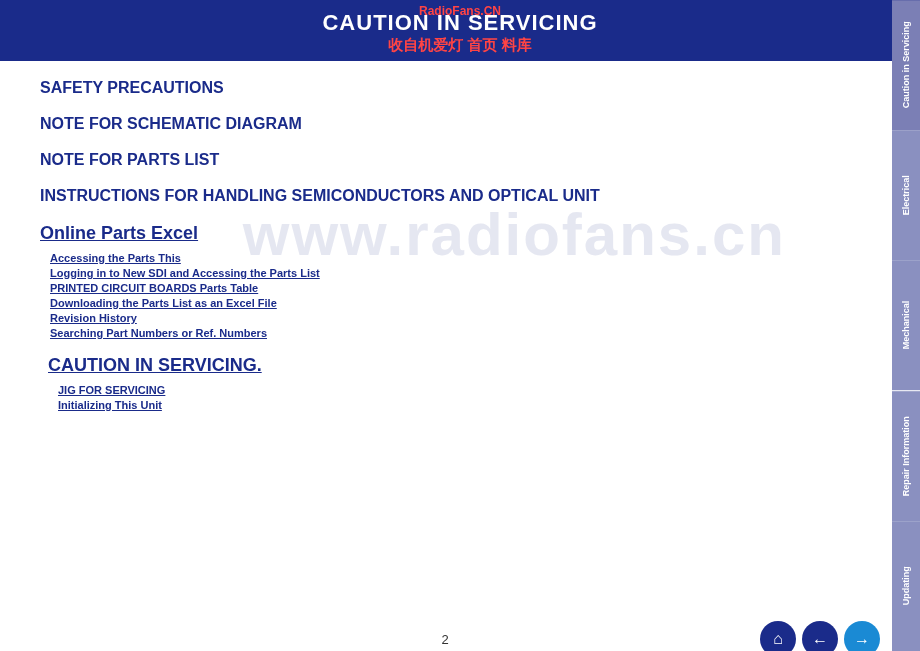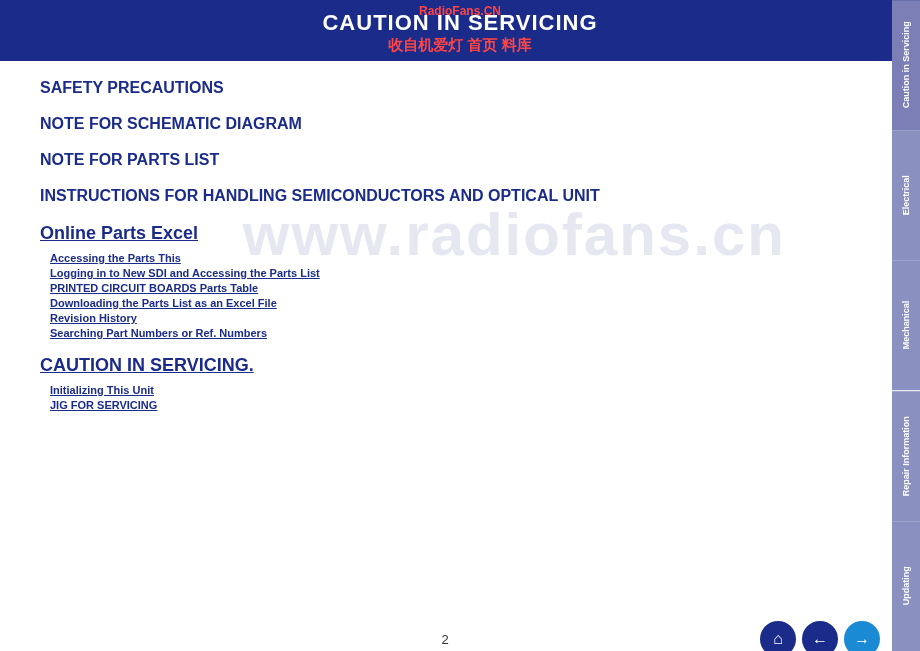--- a/index.html
+++ b/index.html
@@ -108,20 +108,21 @@
       color: #1a2b8a;
       font-weight: bold;
       font-size: 11px;
       text-decoration: underline;
       margin-bottom: 3px;
       cursor: pointer;
     }
 
     .caution-section {
       margin-top: 10px;
+      margin-left: 8px;
     }
     .caution-title {
       color: #1a2b8a;
       font-weight: bold;
       font-size: 18px;
       text-decoration: underline;
       margin-bottom: 8px;
       cursor: pointer;
       display: inline-block;
     }
@@ -213,22 +214,22 @@
       <a class="sub-link">PRINTED CIRCUIT BOARDS Parts Table</a>
       <a class="sub-link">Downloading the Parts List as an Excel File</a>
       <a class="sub-link">Revision History</a>
       <a class="sub-link">Searching Part Numbers or Ref. Numbers</a>
     </div>
   </div>
 
   <div class="caution-section">
     <span class="caution-title">CAUTION IN SERVICING.</span>
     <div class="sub-links">
+      <a class="sub-link">JIG FOR SERVICING</a>
       <a class="sub-link">Initializing This Unit</a>
-      <a class="sub-link">JIG FOR SERVICING</a>
     </div>
   </div>
 </div>
 
 <div class="footer">
   <span class="page-number">2</span>
   <div class="footer-buttons">
     <button class="footer-btn btn-home">⌂</button>
     <button class="footer-btn btn-back">←</button>
     <button class="footer-btn btn-next">→</button>

